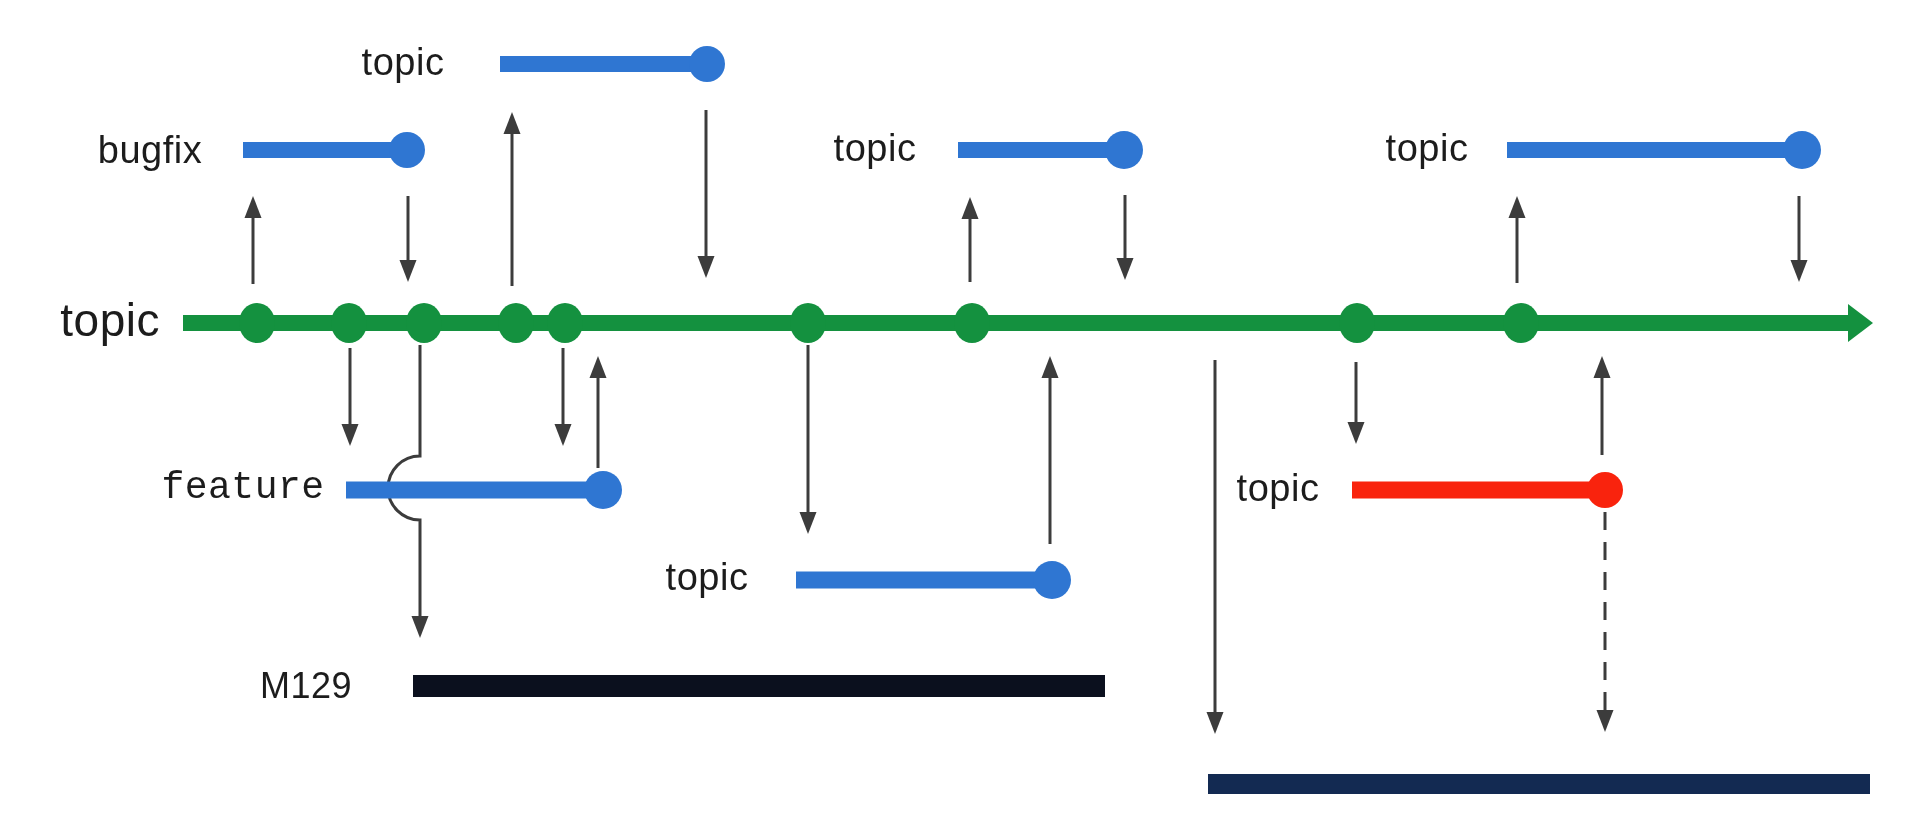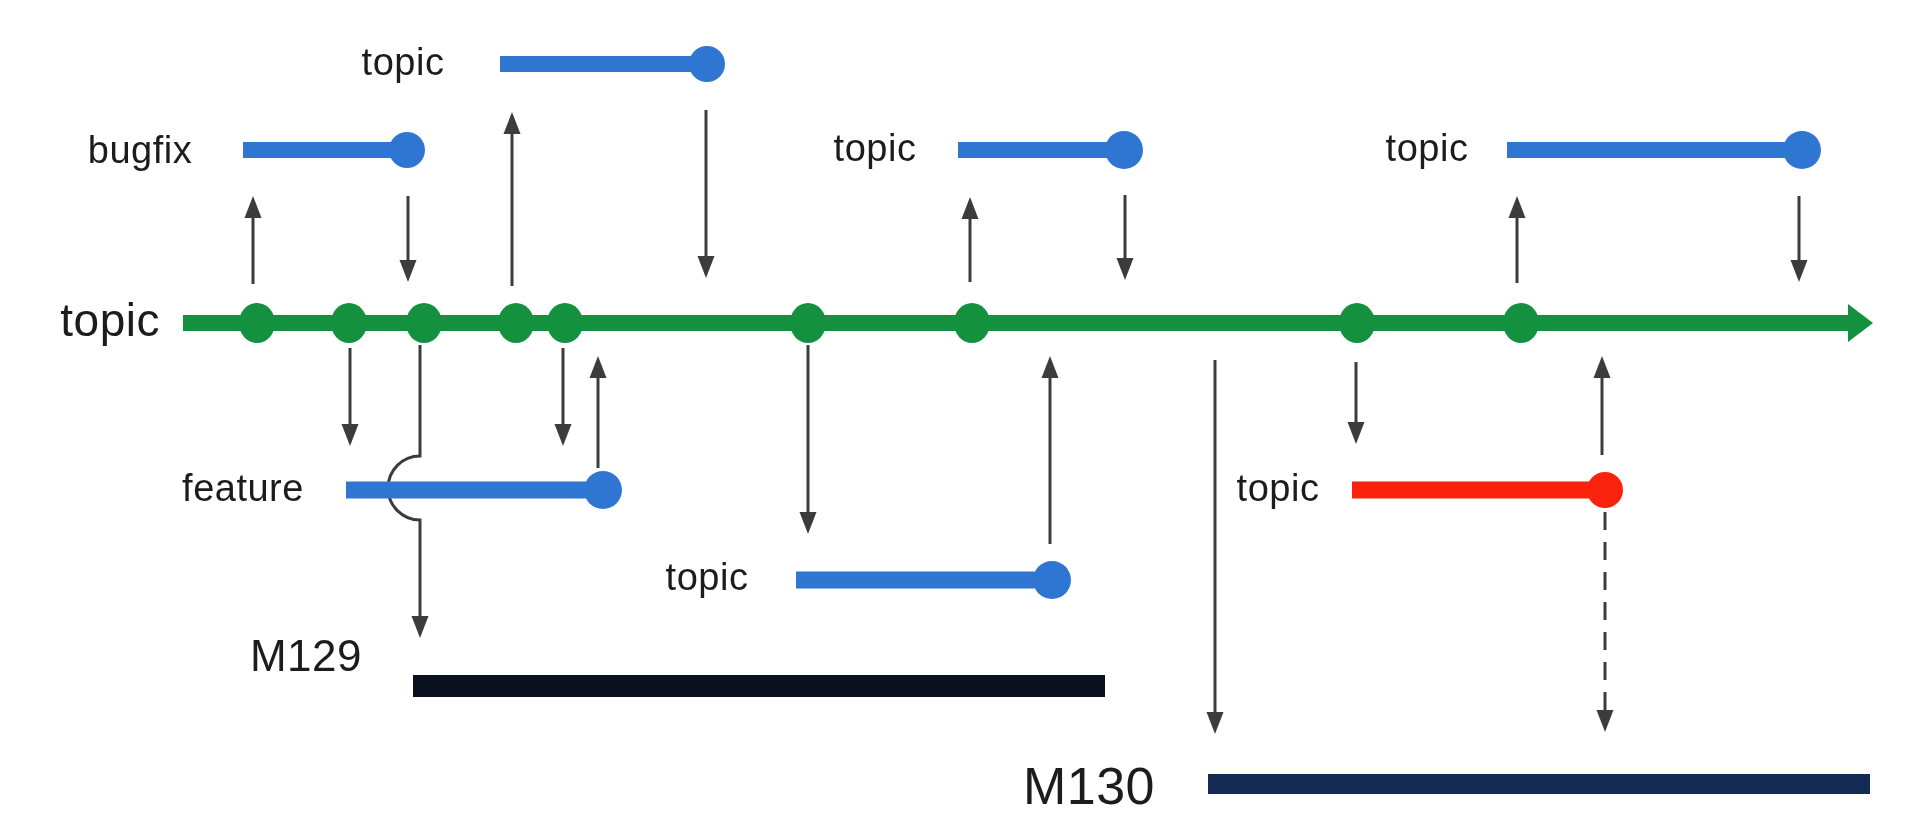--- a/index.html
+++ b/index.html
@@ -93,22 +93,21 @@
       <ellipse cx="565" cy="323" rx="18" ry="20" fill="#14913F"></ellipse>
       <ellipse cx="808" cy="323" rx="18" ry="20" fill="#14913F"></ellipse>
       <ellipse cx="972" cy="323" rx="18" ry="20" fill="#14913F"></ellipse>
       <ellipse cx="1357" cy="323" rx="18" ry="20" fill="#14913F"></ellipse>
       <ellipse cx="1521" cy="323" rx="18" ry="20" fill="#14913F"></ellipse>
       <rect x="413" y="675" width="692" height="22" fill="#0B101E"></rect>
       <rect x="1208" y="774" width="662" height="20" fill="#132A52"></rect>
     </svg>
 
   <div class="lbl" style="left: 160px; top: 320px; font-size: 46px; color: rgb(28, 28, 28); transform: translate(-100%, -50%);">topic</div>
-  <div class="lbl" style="left: 140px; top: 150px; font-size: 38px; color: rgb(28, 28, 28); transform: translate(-50%, -50%);">bugfix</div>
+  <div class="lbl" style="left: 150px; top: 150px; font-size: 38px; color: rgb(28, 28, 28); transform: translate(-50%, -50%);">bugfix</div>
   <div class="lbl" style="left: 403px; top: 62px; font-size: 38px; color: rgb(28, 28, 28); transform: translate(-50%, -50%);">topic</div>
   <div class="lbl" style="left: 875px; top: 148px; font-size: 38px; color: rgb(28, 28, 28); transform: translate(-50%, -50%);">topic</div>
   <div class="lbl" style="left: 1427px; top: 148px; font-size: 38px; color: rgb(28, 28, 28); transform: translate(-50%, -50%);">topic</div>
-  <div class="lbl" style="left: 243px; top: 488px; font-size: 38px; color: rgb(28, 28, 28); transform: translate(-50%, -50%);">feature</div>
+  <div class="lbl" style="left: 243px; top: 488px; font-size: 38px; color: rgb(28, 28, 28); transform: translate(-50%, -50%); font-family: Liberation Mono, monospace;">feature</div>
   <div class="lbl" style="left: 707px; top: 577px; font-size: 38px; color: rgb(28, 28, 28); transform: translate(-50%, -50%);">topic</div>
   <div class="lbl" style="left: 1278px; top: 488px; font-size: 38px; color: rgb(28, 28, 28); transform: translate(-50%, -50%);">topic</div>
-  <div class="lbl" style="left: 306px; top: 656px; font-size: 44px; color: rgb(28, 28, 28); transform: translate(-50%, -50%);">M129</div>
-  <div class="lbl" style="left: 1089px; top: 786px; font-size: 52px; color: rgb(28, 28, 28); transform: translate(-50%, -50%);">M130</div>
+  <div class="lbl" style="left: 306px; top: 686px; font-size: 36px; color: rgb(28, 28, 28); transform: translate(-50%, -50%);">M129</div>
 </div>
 
 </body></html>

